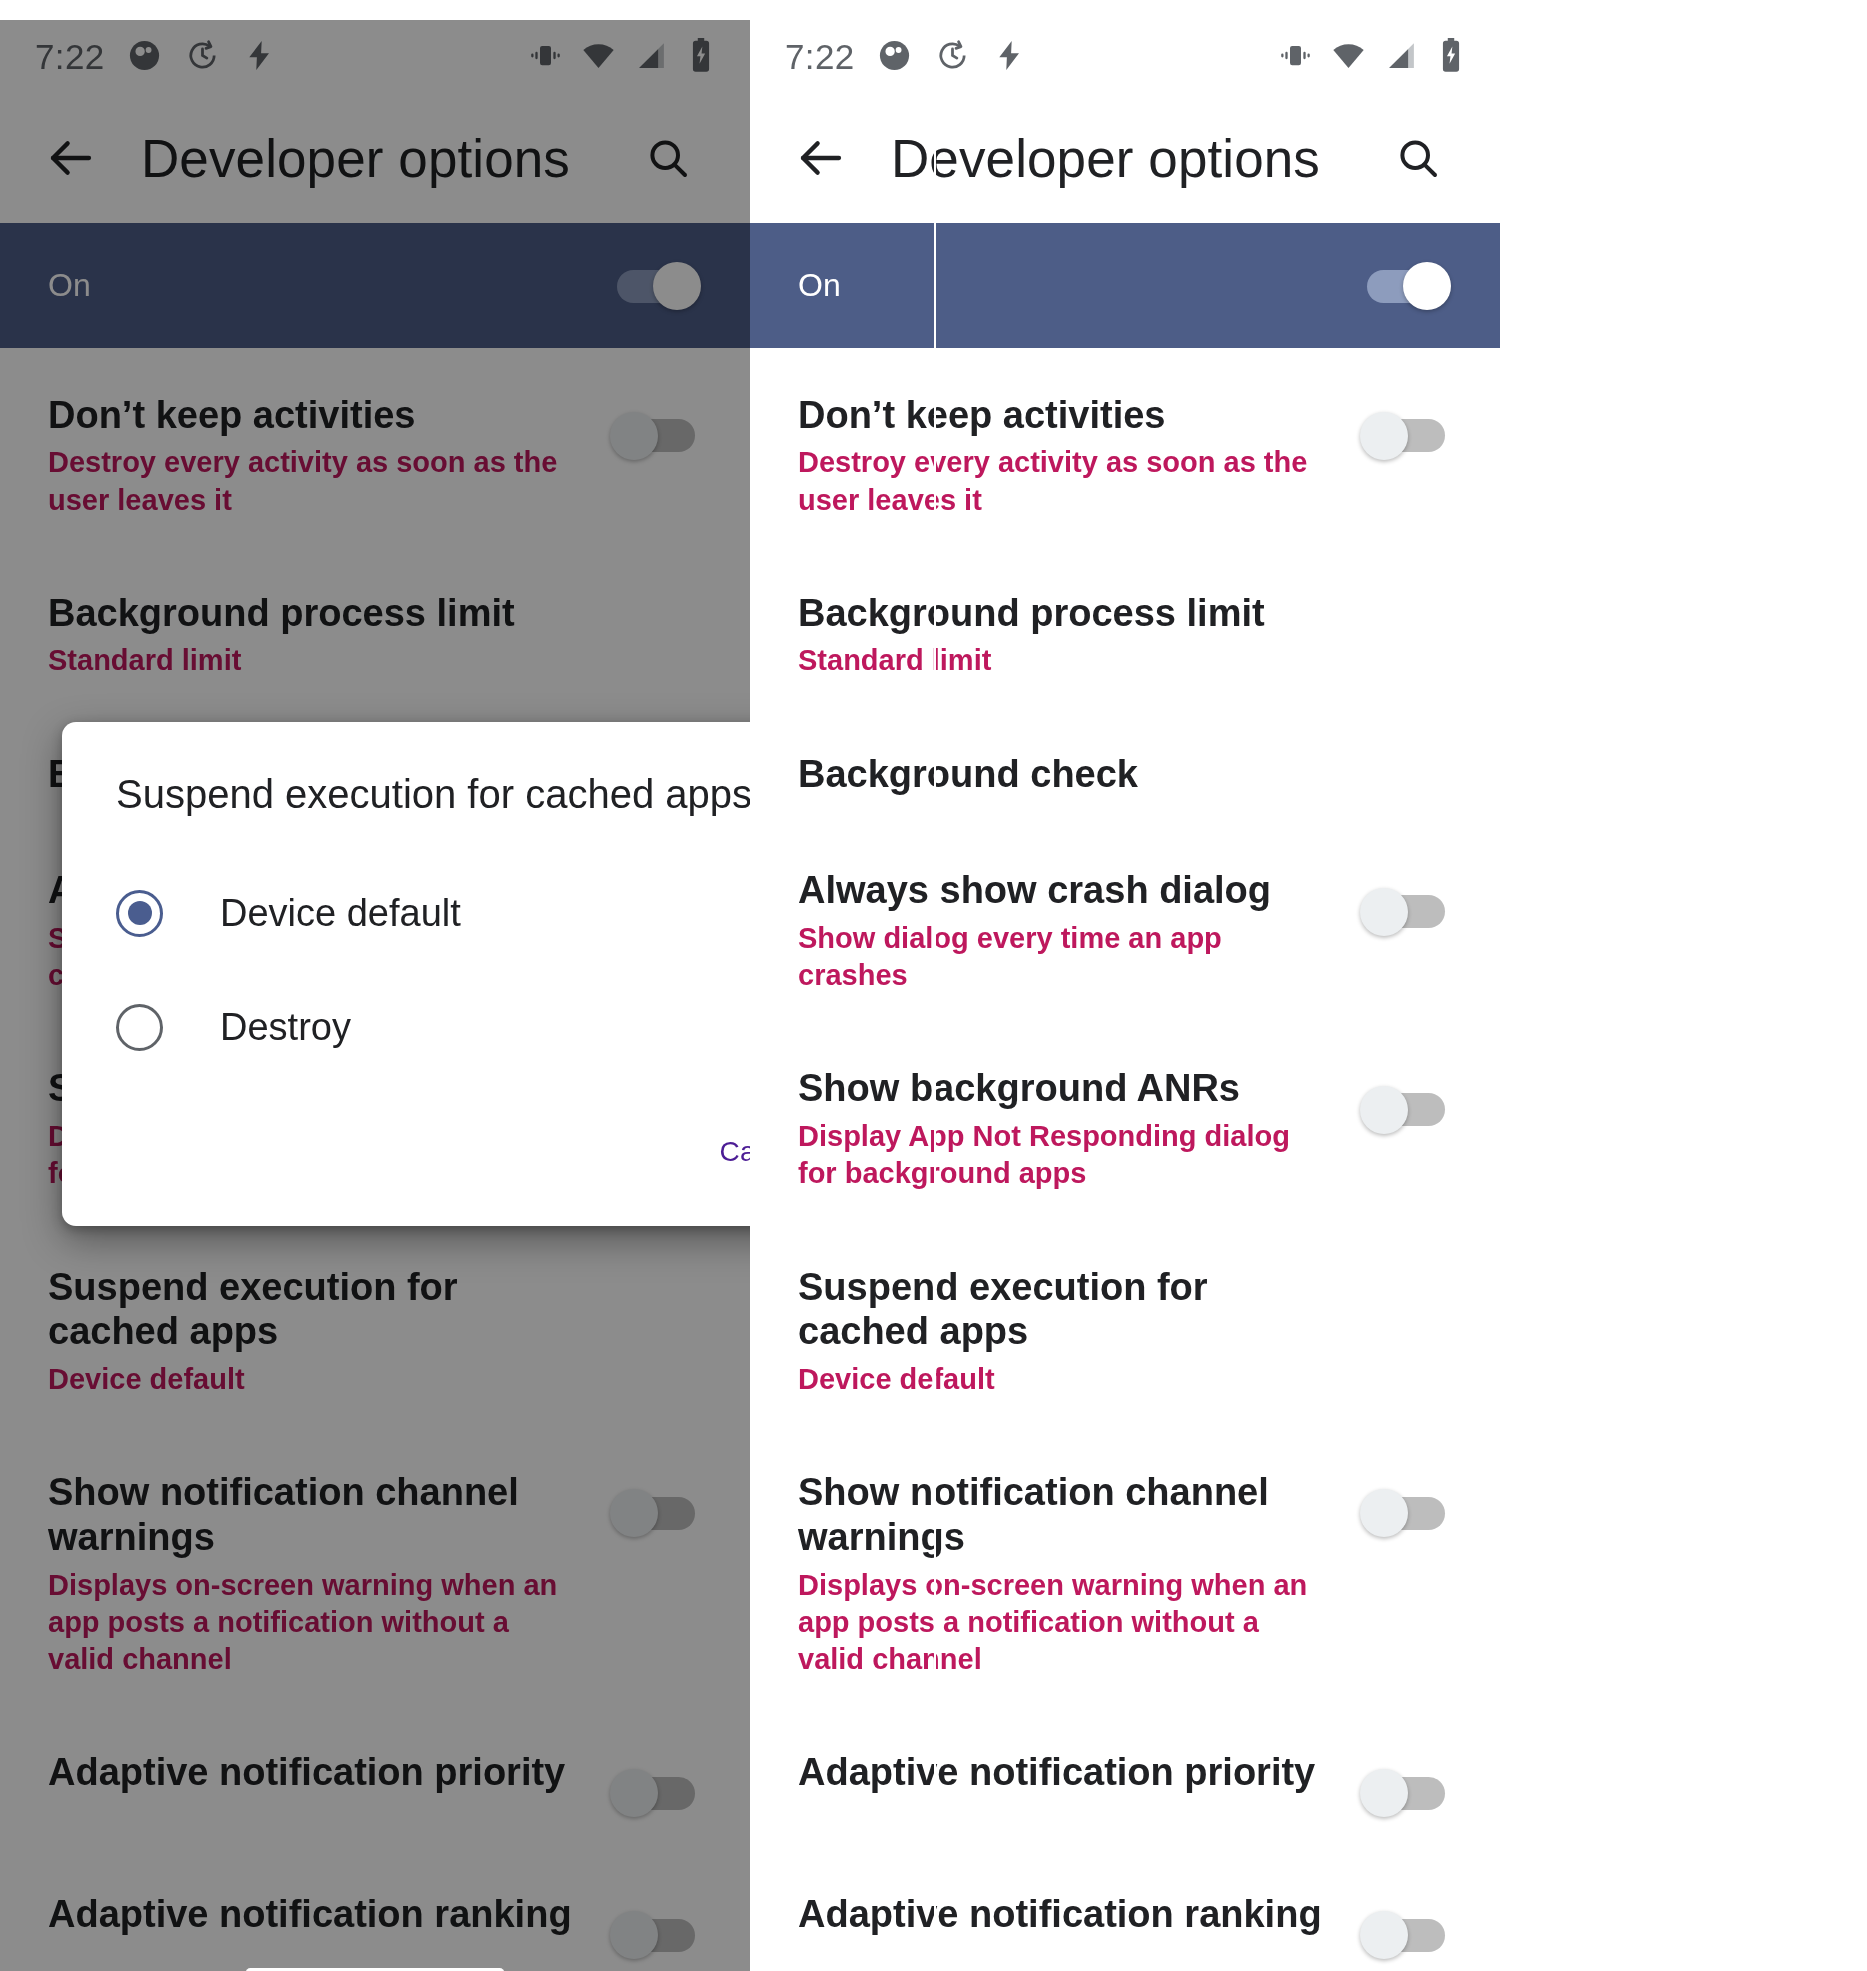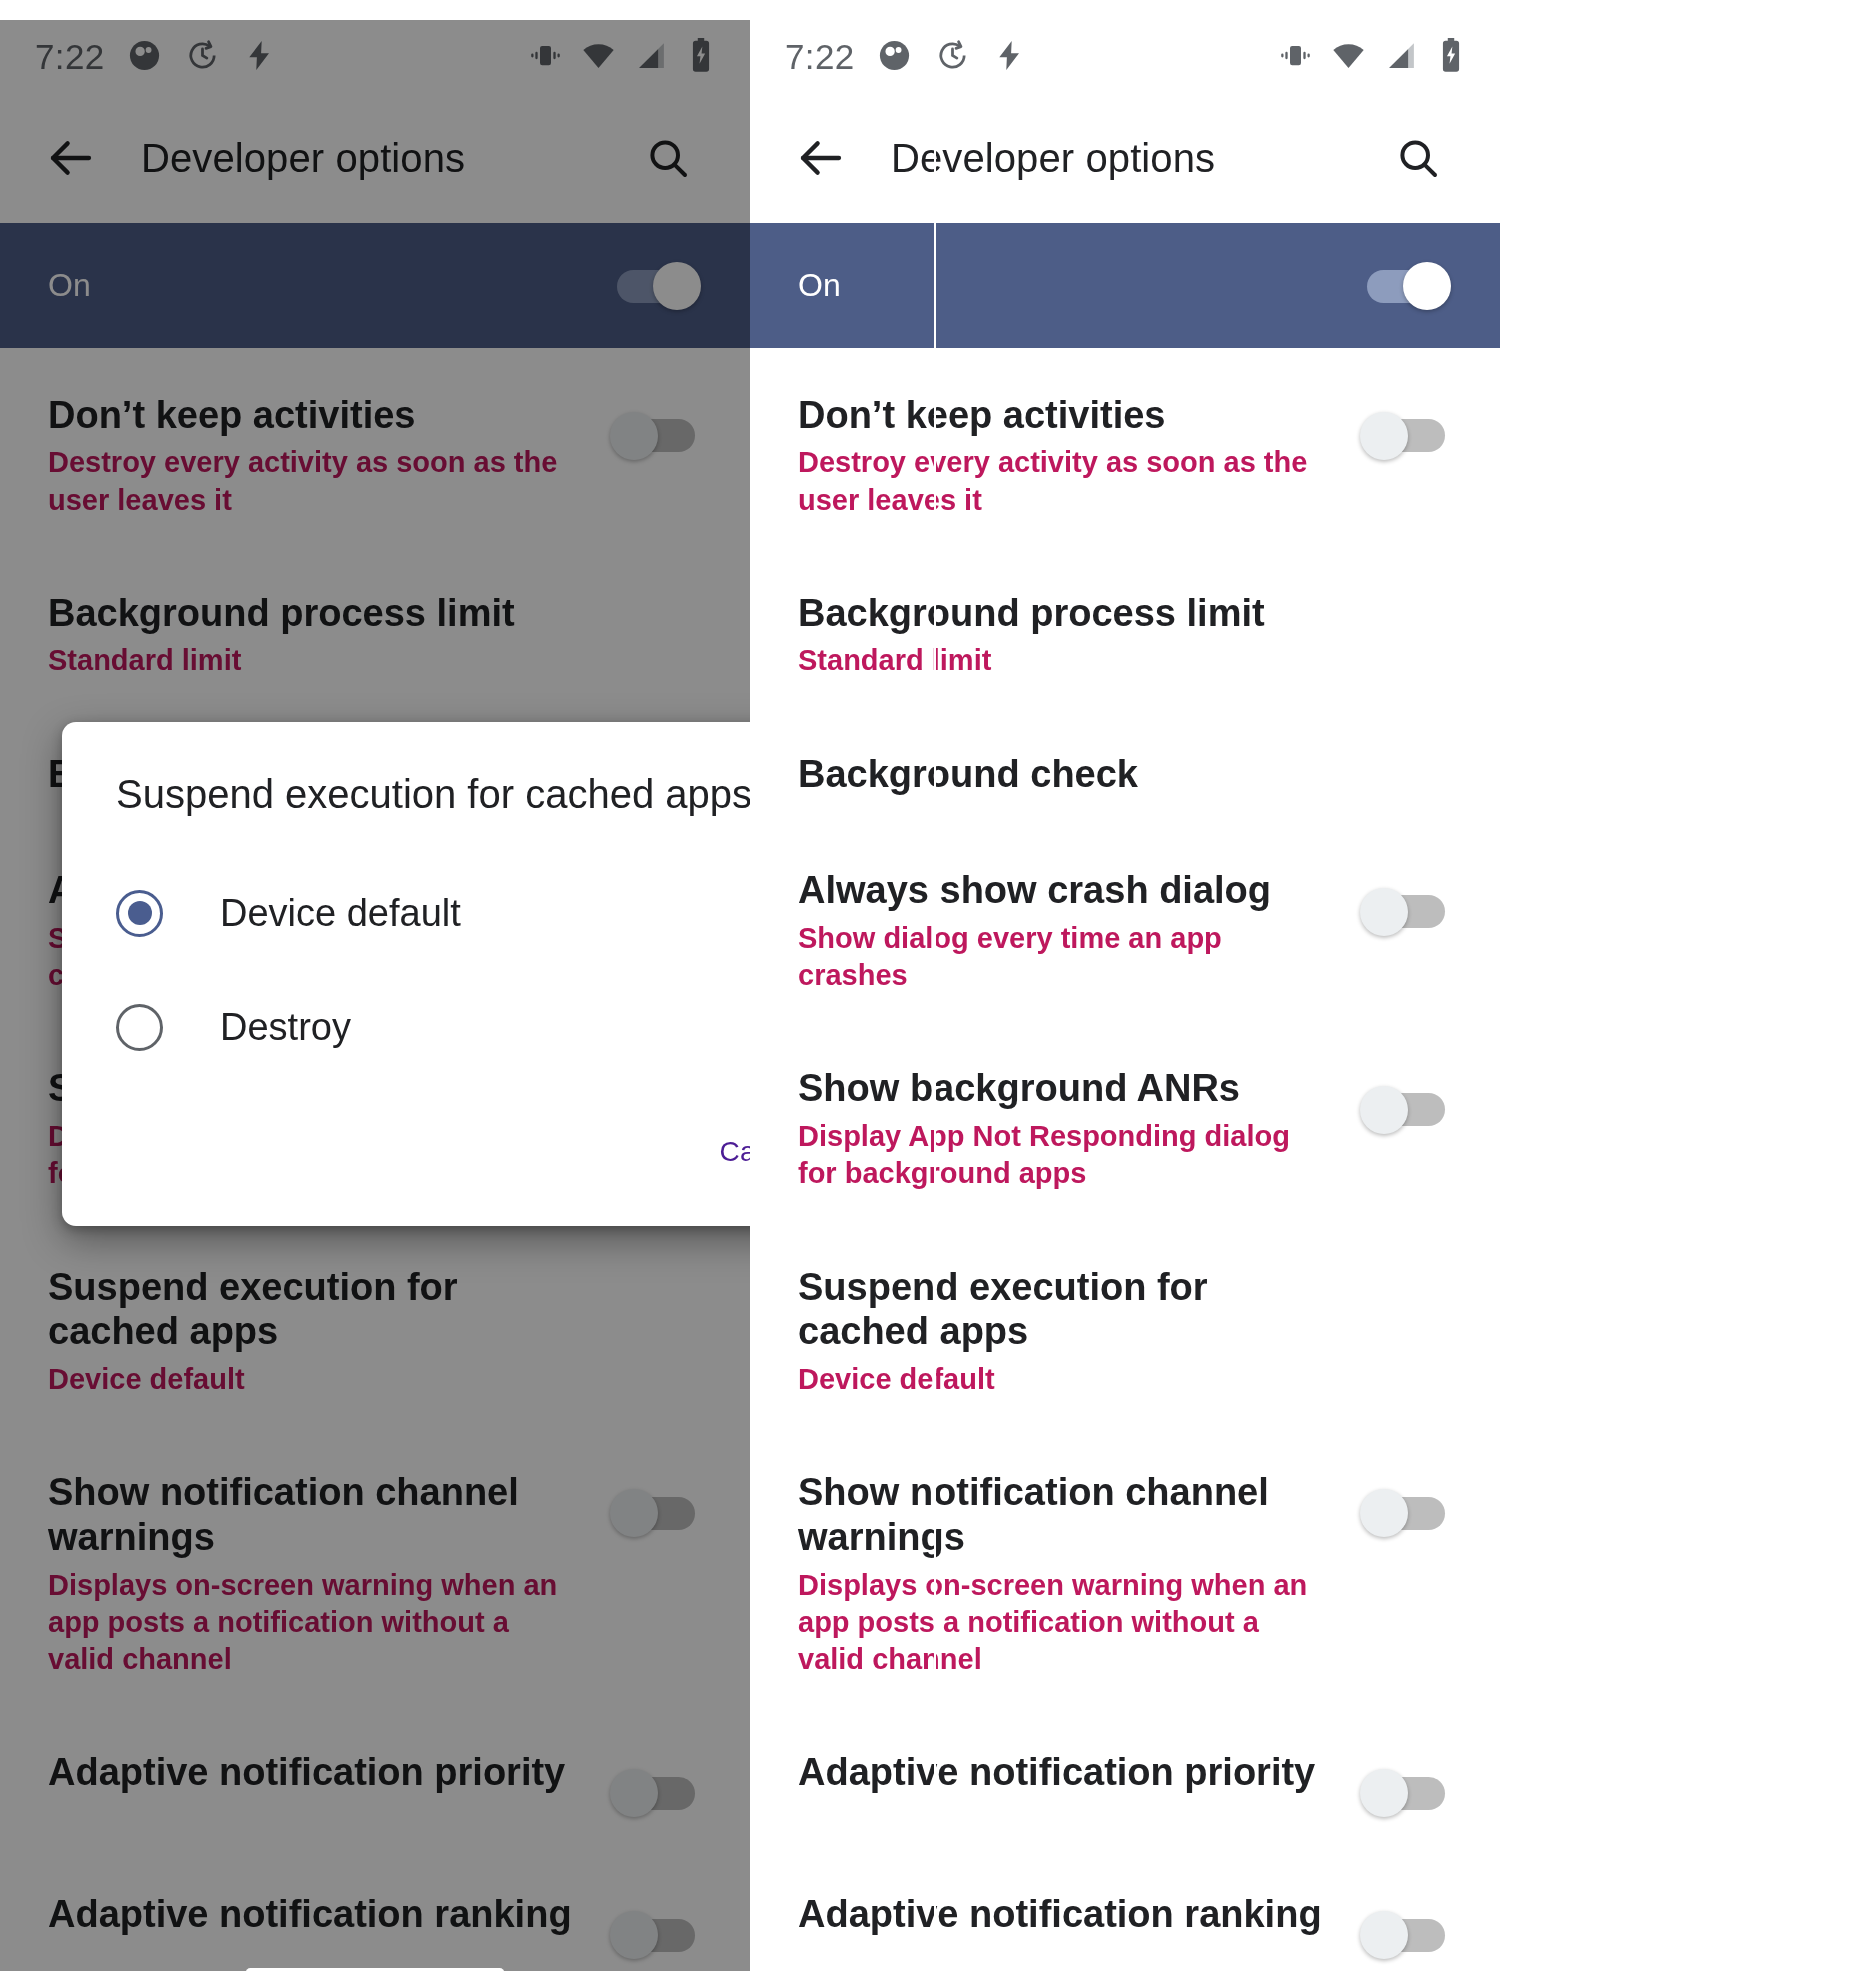--- a/index.html
+++ b/index.html
@@ -19,21 +19,21 @@
     display:flex; align-items:center; padding:0 35px;
   }
   .sb-left { display:flex; align-items:center; gap:22.5px; }
   .sb-right { margin-left:auto; display:flex; align-items:center; gap:19px; }
   .sb-time { font-size:35px; font-weight:500; color:#5f6368; letter-spacing:0.4px; line-height:1; }
   .sb-ico { display:block; }
 
   
   .toolbar { height:130px; display:flex; align-items:center; padding:0 29px; }
   .tb-back { width:83px; height:83px; display:flex; align-items:center; justify-content:center; }
-  .tb-title { font-size:40px; color:#202124; margin-left:29px; letter-spacing:0.1px; }
+  .tb-title { font-size:53px; color:#202124; margin-left:29px; letter-spacing:0.1px; }
   .tb-search { margin-left:auto; width:83px; height:83px; display:flex; align-items:center; justify-content:center; margin-right:12px; }
 
   
   .banner {
     height:125px; background:#4d5d87;
     display:flex; align-items:center; padding:0 48px;
   }
   .banner-label { color:#ffffff; font-size:32px; }
   .banner .switch { margin-left:auto; }
 

